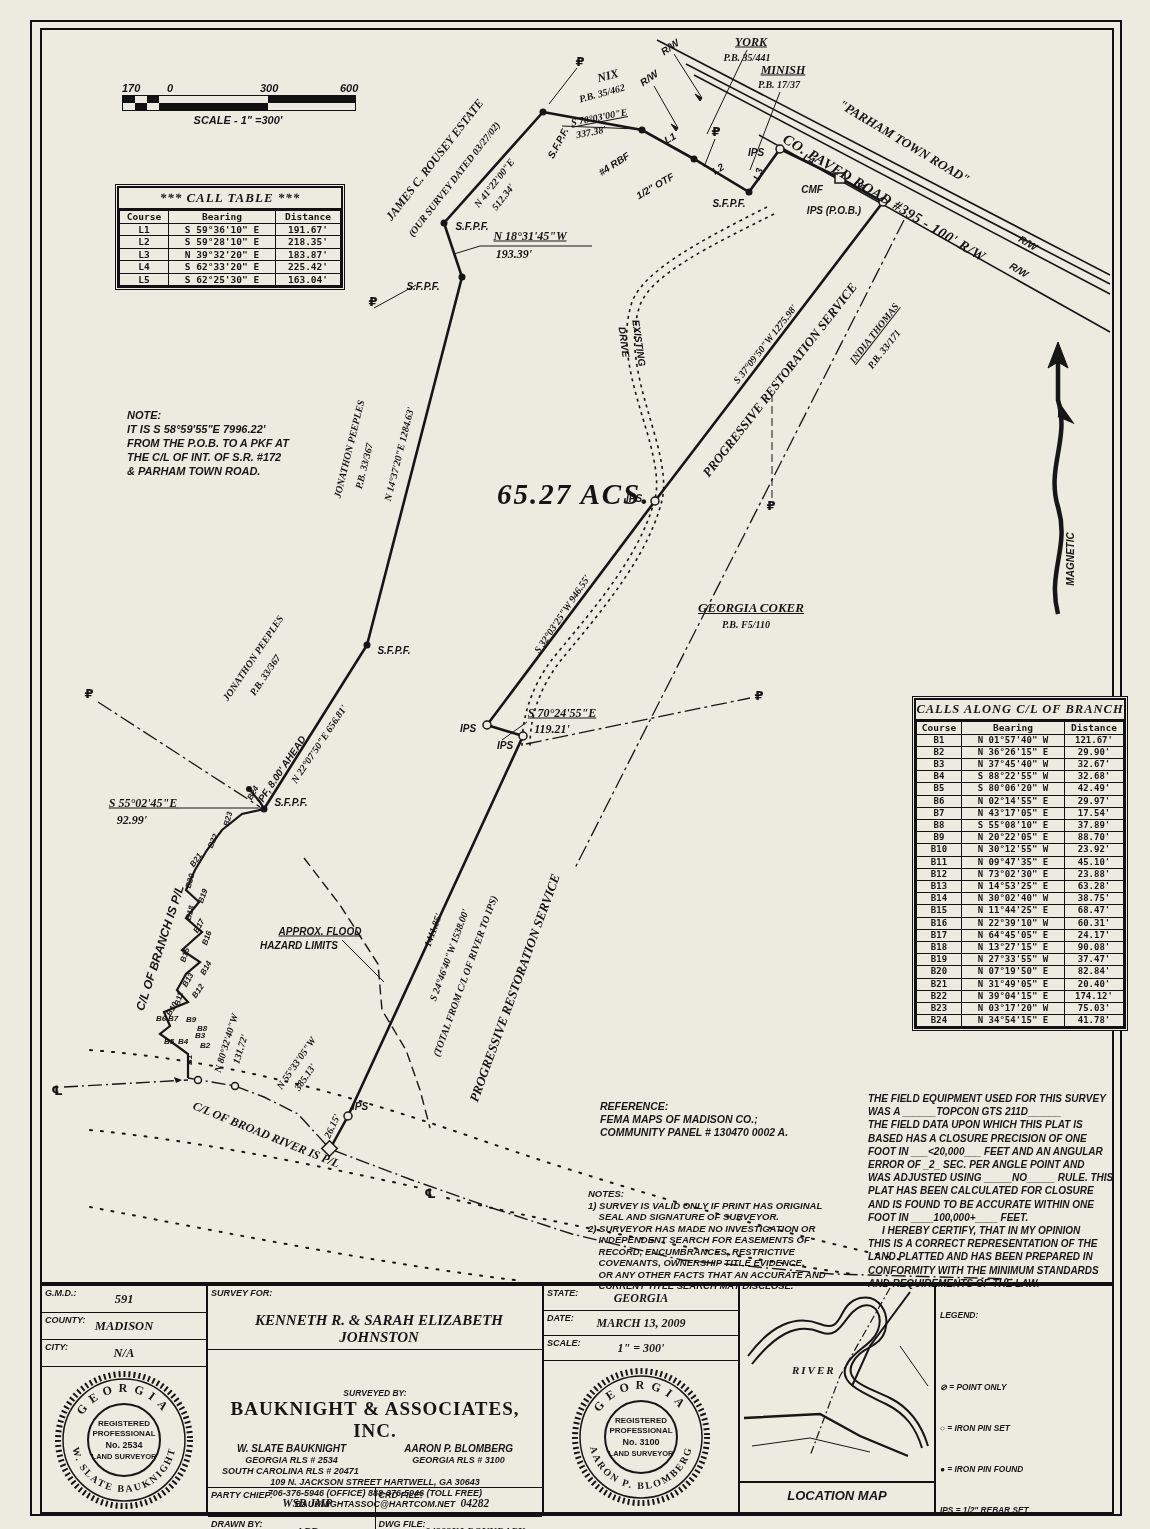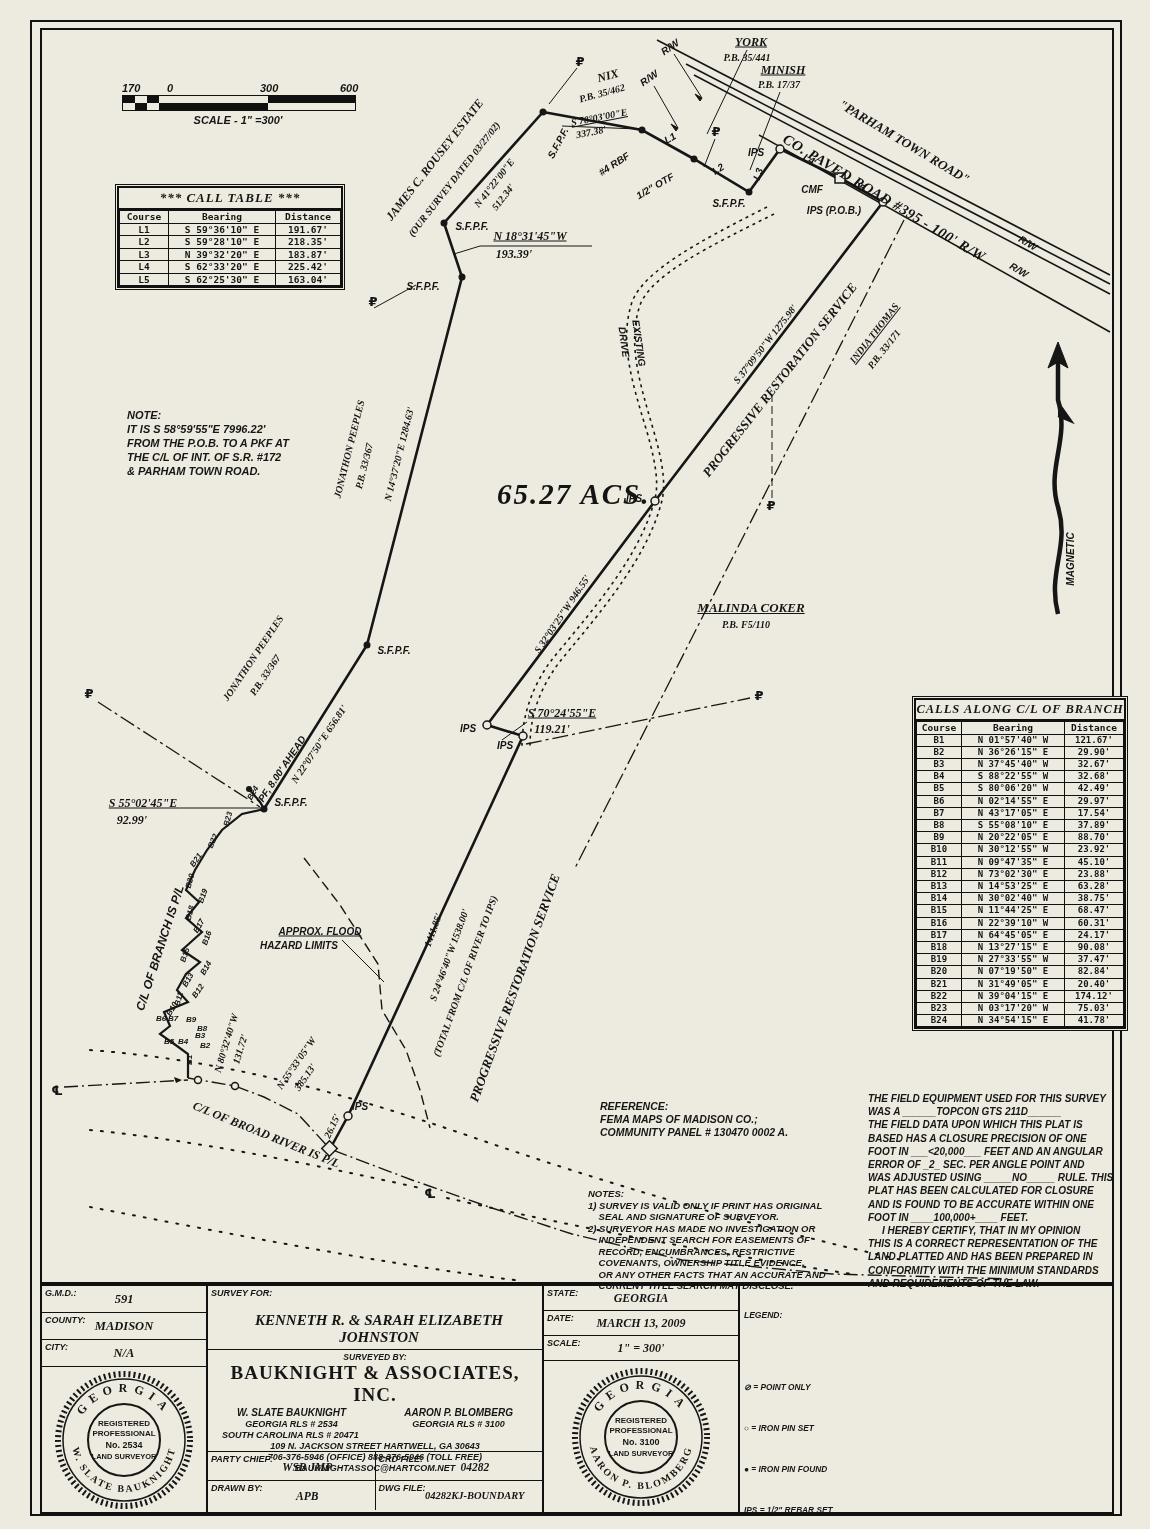--- a/index.html
+++ b/index.html
@@ -54,21 +54,21 @@
   .tb-c3{width:196px;}
   .tb-c4{width:196px;}
   .tb-c5{width:176px;flex:1;}
   .tb-row{border-bottom:1.5px solid #111;position:relative;box-sizing:border-box;}
   .fld-label{position:absolute;left:3px;top:2px;font:italic 700 9px "Liberation Sans",sans-serif;}
   .fld-value{text-align:center;font:italic 700 12.5px "Liberation Serif",serif;padding-top:6px;}
   .tb-c1 .tb-row,.tb-c3 .tb-row{height:27px;}
   .tb-c3 .tb-row{height:25px;}
   .survey-for{height:64px;}
   .survey-for .fld-value{font-size:15px;padding-top:26px;margin-left:8px;}
-  .surveyed-by{height:102px;text-align:center;font-style:italic;font-weight:700;}
+  .surveyed-by{height:102px;text-align:center;font-style:italic;font-weight:700;margin-top:36px;}
   .sb-small{font:italic 700 8.5px "Liberation Sans",sans-serif;padding-top:2px;}
   .sb-firm{font:700 19px "Liberation Serif",serif;letter-spacing:1px;}
   .sb-names{display:flex;justify-content:space-around;font:italic 700 10px "Liberation Sans",sans-serif;margin-top:1px;}
   .sb-line{font:italic 700 9px "Liberation Sans",sans-serif;line-height:11px;}
   .tb-duo{height:29px;display:flex;justify-content:center;}
   .tb-duo>div{position:relative;box-sizing:border-box;flex:1;}
   .tb-duo>div:first-child{border-right:1.5px solid #111;}
   .tb-duo .fld-value{font-size:11.5px;padding-top:9px;margin-left:32px;}
   .seal-wrap{position:absolute;left:0;right:0;bottom:0;display:flex;justify-content:center;align-items:center;}
   .tb-c1 .seal-wrap{top:81px;}
@@ -460,21 +460,21 @@
         <div class="plat-label ser" style="left: 322px; top: 436px; transform: translate(-50%, -50%) rotate(-76deg);">P.B. 33/367</div>
         <div class="plat-label ser" style="left: 357px; top: 424px; transform: translate(-50%, -50%) rotate(-76deg);">N 14°37'20"E 1284.63'</div>
         <div class="plat-label " style="left: 597px; top: 313px; transform: translate(-50%, -50%) rotate(82deg);">EXISTING</div>
         <div class="plat-label " style="left: 582px; top: 312px; transform: translate(-50%, -50%) rotate(82deg);">DRIVE</div>
         <div class="plat-label ser" style="left: 723px; top: 314px; transform: translate(-50%, -50%) rotate(-52deg);">S 37°09'50"W 1275.98'</div>
         <div class="plat-label ser s13" style="left: 738px; top: 350px; transform: translate(-50%, -50%) rotate(-52deg);">PROGRESSIVE RESTORATION SERVICE</div>
         <div class="plat-label ser u" style="left: 832px; top: 303px; transform: translate(-50%, -50%) rotate(-52deg);">INDIA THOMAS</div>
         <div class="plat-label ser" style="left: 842px; top: 319px; transform: translate(-50%, -50%) rotate(-52deg);">P.B. 33/171</div>
         <div class="plat-label " style="left: 592px; top: 468px; transform: translate(-50%, -50%) rotate(0deg);">IPS</div>
         <div class="plat-label sym" style="left: 729px; top: 475px; transform: translate(-50%, -50%) rotate(0deg);">₽</div>
-        <div class="plat-label ser u s13" style="left: 709px; top: 578px; transform: translate(-50%, -50%) rotate(0deg);">MALINDA COKER</div>
+        <div class="plat-label ser u s13" style="left: 709px; top: 578px; transform: translate(-50%, -50%) rotate(0deg);">GEORGIA COKER</div>
         <div class="plat-label ser" style="left: 704px; top: 594px; transform: translate(-50%, -50%) rotate(0deg);">P.B. F5/110</div>
         <div class="plat-label ser" style="left: 520px; top: 584px; transform: translate(-50%, -50%) rotate(-56deg);">S 32°03'25"W 946.55'</div>
         <div class="plat-label ser" style="left: 211px; top: 628px; transform: translate(-50%, -50%) rotate(-56deg);">JONATHON PEEPLES</div>
         <div class="plat-label ser" style="left: 223px; top: 645px; transform: translate(-50%, -50%) rotate(-56deg);">P.B. 33/367</div>
         <div class="plat-label " style="left: 239px; top: 740px; transform: translate(-50%, -50%) rotate(-56deg);">IPF, 8.00' AHEAD</div>
         <div class="plat-label ser" style="left: 277px; top: 714px; transform: translate(-50%, -50%) rotate(-56deg);">N 22°07'50"E 656.81'</div>
         <div class="plat-label " style="left: 352px; top: 620px; transform: translate(-50%, -50%) rotate(0deg);">S.F.P.F.</div>
         <div class="plat-label " style="left: 426px; top: 698px; transform: translate(-50%, -50%) rotate(0deg);">IPS</div>
         <div class="plat-label " style="left: 463px; top: 715px; transform: translate(-50%, -50%) rotate(0deg);">IPS</div>
         <div class="plat-label ser u s12" style="left: 520px; top: 683px; transform: translate(-50%, -50%) rotate(0deg);">S 70°24'55"E</div>
@@ -642,20 +642,35 @@
           <g text-anchor="middle" class="seal-text" fill="#161616">
             <text y="-14" font-size="8" font-weight="bold">REGISTERED</text>
             <text y="-4" font-size="8" font-weight="bold">PROFESSIONAL</text>
             <text y="8" font-size="9" font-weight="bold">No. 3100</text>
             <text y="19" font-size="7.5" font-weight="bold">LAND SURVEYOR</text>
           </g>
         </svg>
       </div>
     </div>
 
+    <div class="tb-col tb-c4">
+      <div class="locmap">
+        <svg width="196" height="198" viewBox="0 0 196 198" fill="none" stroke="#161616">
+          <path d="M 8 70 C 30 40 55 28 80 38 C 105 48 96 18 120 12 C 140 8 150 28 145 45 C 140 62 120 60 112 78 C 104 96 130 102 150 112 C 170 122 182 140 188 160" stroke-width="2"></path>
+          <path d="M 12 78 C 34 50 56 36 80 46 C 102 55 104 26 122 20 C 136 16 143 30 138 44 C 132 60 113 64 106 80 C 98 98 126 108 146 118 C 166 128 176 142 182 162" stroke-width="2"></path>
+          <path d="M 4 132 L 80 128 L 120 150 L 168 170" stroke-width="2.4"></path>
+          <path d="M 150 2 L 100 90 L 70 170" stroke-width="1.2" stroke-dasharray="8 3 2 3"></path>
+          <path d="M 170 6 L 130 60 L 112 100" stroke-width="2"></path>
+          <path d="M 12 160 L 70 152 L 130 166" stroke-width="1"></path>
+          <path d="M 160 60 L 188 100" stroke-width="1"></path>
+        </svg>
+        <div class="river-label">RIVER</div>
+        <div class="locmap-caption">LOCATION MAP</div>
+      </div>
+    </div>
 
     <div class="tb-col tb-c5">
       <div class="legend">
         <div class="legend-title">LEGEND:</div>
         <div>
           
         
             <div>⊘ = POINT ONLY</div>
           
             <div>○ = IRON PIN SET</div>

